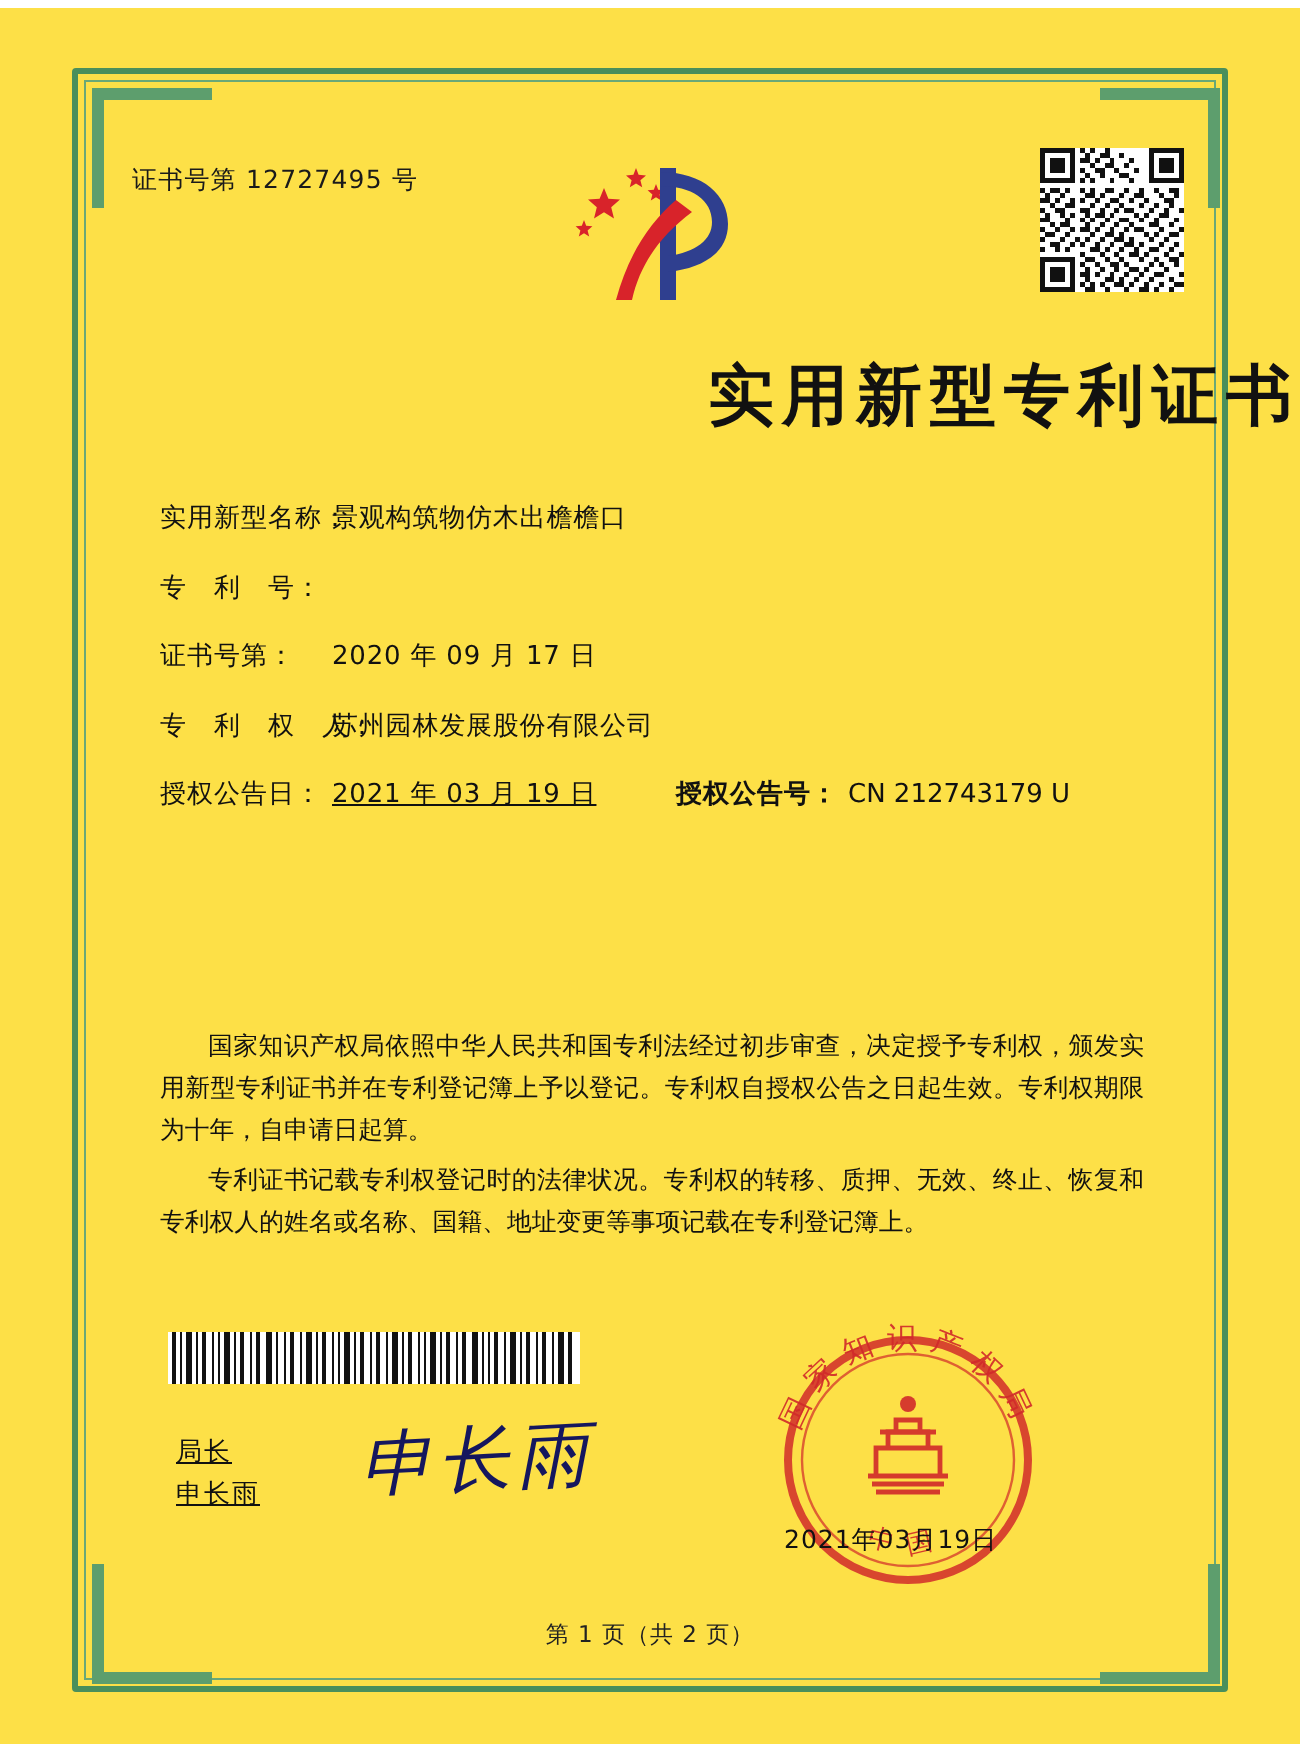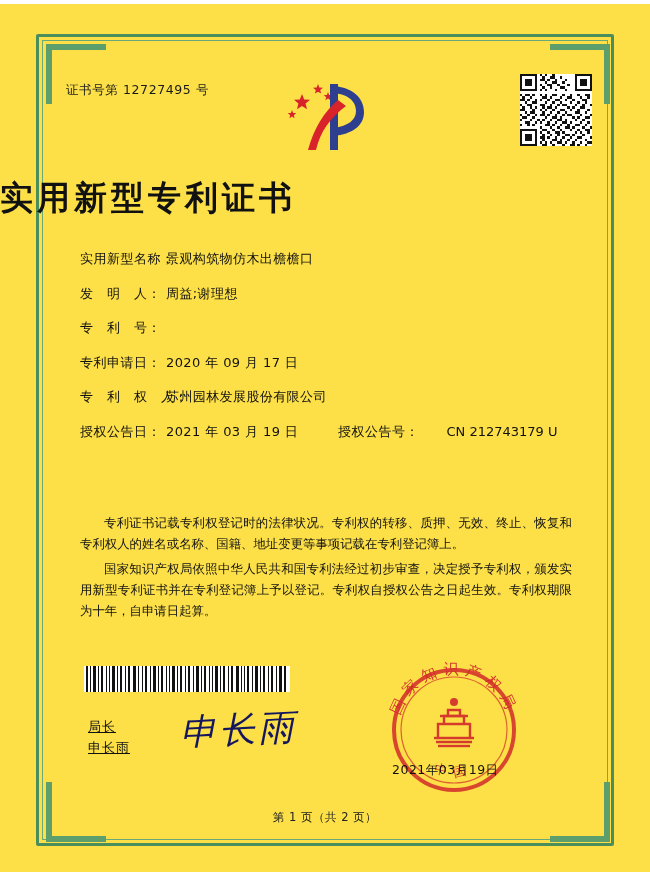--- a/index.html
+++ b/index.html
@@ -70,21 +70,21 @@
   .qr {
     position: absolute;
     right: 58px; top: 70px;
     width: 72px; height: 72px;
   }
 
   
   .title {
     position: absolute;
     left: 0; right: 0; top: 172px;
-    text-align: left;
+    text-align: right;
     font-family: "DejaVu Serif", "Liberation Serif", serif;
     font-size: 33px;
     font-weight: bold;
     letter-spacing: 4px;
     color: #111;
   }
 
   
   .fields {
     position: absolute;
@@ -102,27 +102,28 @@
     width: 86px;
     flex: 0 0 86px;
     letter-spacing: 0.5px;
     white-space: nowrap;
   }
   .field-value {
     flex: 1;
     letter-spacing: 0.4px;
   }
   .field-row.dual .field-label { width: 86px; flex: 0 0 86px; }
-  .field-row.dual .field-value { flex: 0 0 172px; }
+  .field-row.dual .field-value { flex: 0 0 172px; text-decoration: underline; }
   .field-row.dual .field-label2 {
     flex: 0 0 86px;
     letter-spacing: 0.5px;
     white-space: nowrap;
-  }
-  .field-row.dual .field-value2 { flex: 1; text-align: center; }
+    font-weight: bold;
+  }
+  .field-row.dual .field-value2 { flex: 1; }
 
   
   .body-text {
     position: absolute;
     left: 80px; top: 508px;
     width: 492px;
     font-size: 12.4px;
     line-height: 21px;
     color: #111;
     text-align: justify;
@@ -424,45 +425,41 @@
   </svg>
 
   <div class="title">实用新型专利证书</div>
 
   <div class="fields">
     <div class="field-row">
       <span class="field-label">实用新型名称：</span>
       <span class="field-value">景观构筑物仿木出檐檐口</span>
     </div>
     <div class="field-row">
-      <span class="field-label">发　明　人：</span>
-      <span class="field-value">周益;谢理想</span>
-    </div>
-    <div class="field-row">
       <span class="field-label">专　利　号：</span>
     </div>
     <div class="field-row">
-      <span class="field-label">专利申请日：</span>
+      <span class="field-label">证书号第：</span>
       <span class="field-value">2020 年 09 月 17 日</span>
     </div>
     <div class="field-row">
       <span class="field-label">专　利　权　人：</span>
       <span class="field-value">苏州园林发展股份有限公司</span>
     </div>
     <div class="field-row dual">
       <span class="field-label">授权公告日：</span>
       <span class="field-value">2021 年 03 月 19 日</span>
       <span class="field-label2">授权公告号：</span>
       <span class="field-value2">CN 212743179 U</span>
     </div>
   </div>
 
   <div class="body-text">
+    <p>国家知识产权局依照中华人民共和国专利法经过初步审查，决定授予专利权，颁发实用新型专利证书并在专利登记簿上予以登记。专利权自授权公告之日起生效。专利权期限为十年，自申请日起算。</p>
     <p>专利证书记载专利权登记时的法律状况。专利权的转移、质押、无效、终止、恢复和专利权人的姓名或名称、国籍、地址变更等事项记载在专利登记簿上。</p>
-    <p>国家知识产权局依照中华人民共和国专利法经过初步审查，决定授予专利权，颁发实用新型专利证书并在专利登记簿上予以登记。专利权自授权公告之日起生效。专利权期限为十年，自申请日起算。</p>
   </div>
 
   <svg class="barcode" viewBox="0 0 206 26" shape-rendering="crispEdges">
     <rect width="206" height="26" fill="#ffffff"></rect>
     <g fill="#111111">
       <rect x="2" y="0" width="2" height="26"></rect>
         <rect x="6" y="0" width="1" height="26"></rect>
       <rect x="9" y="0" width="3" height="26"></rect>
         <rect x="14" y="0" width="1" height="26"></rect>
       <rect x="17" y="0" width="2" height="26"></rect>

